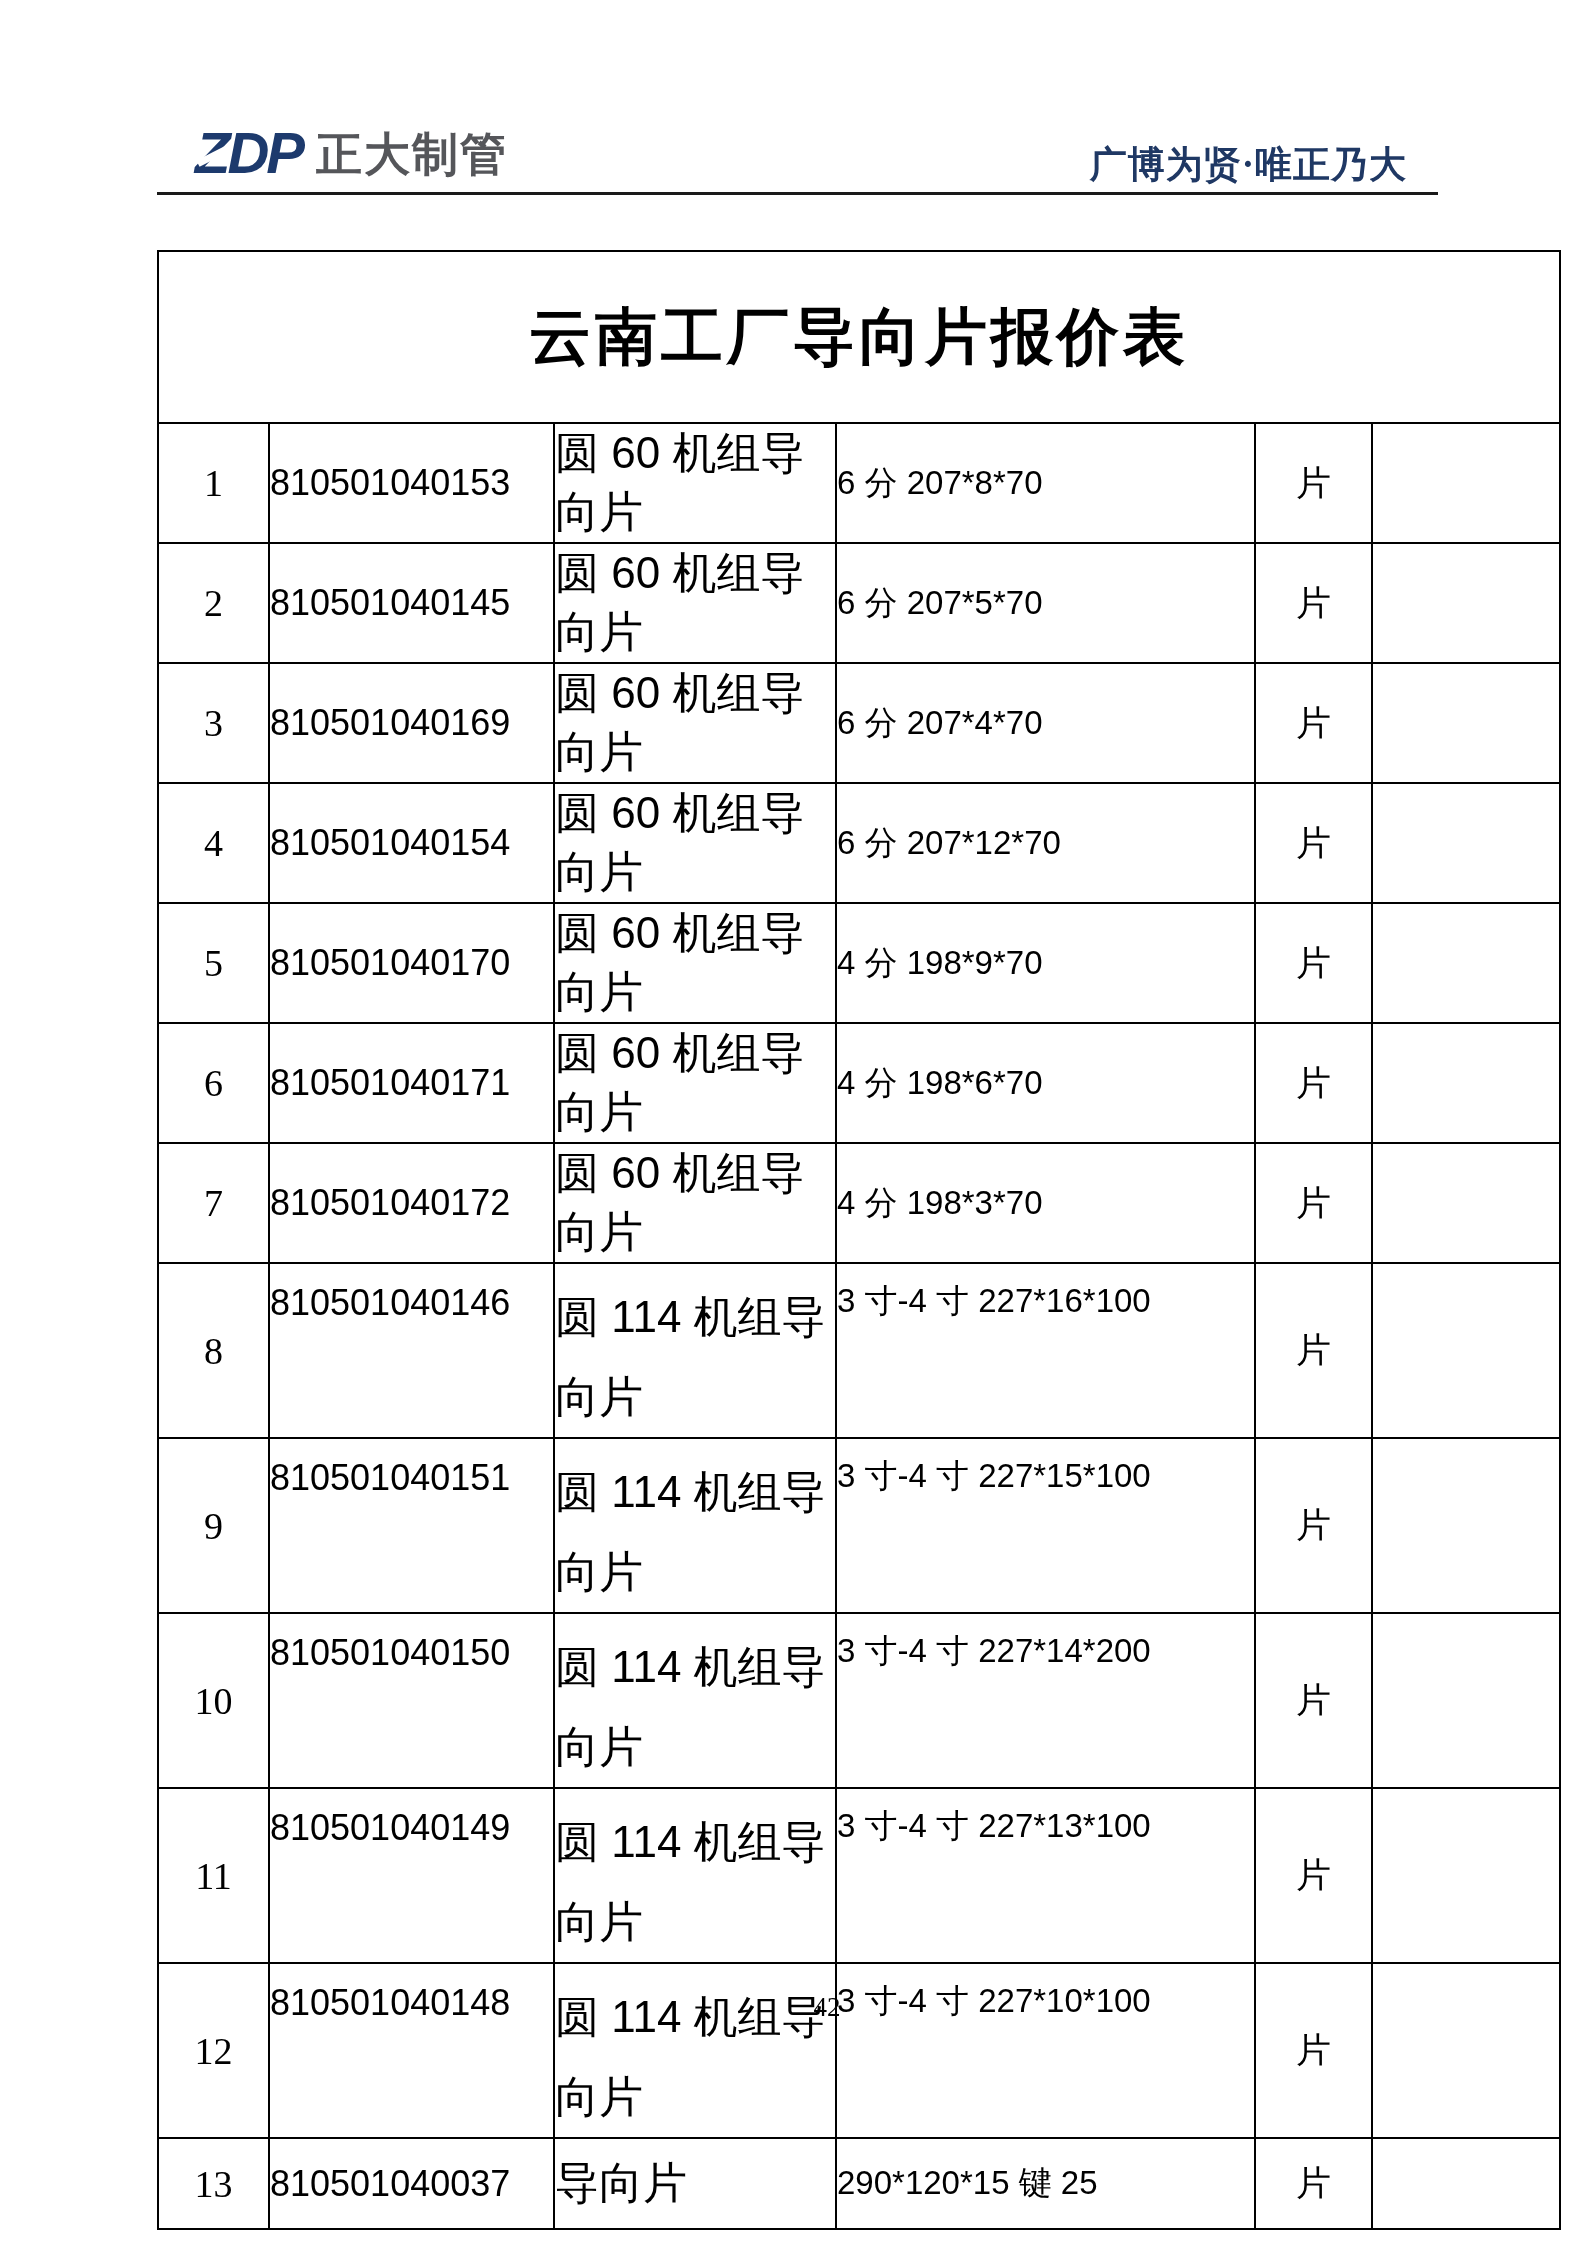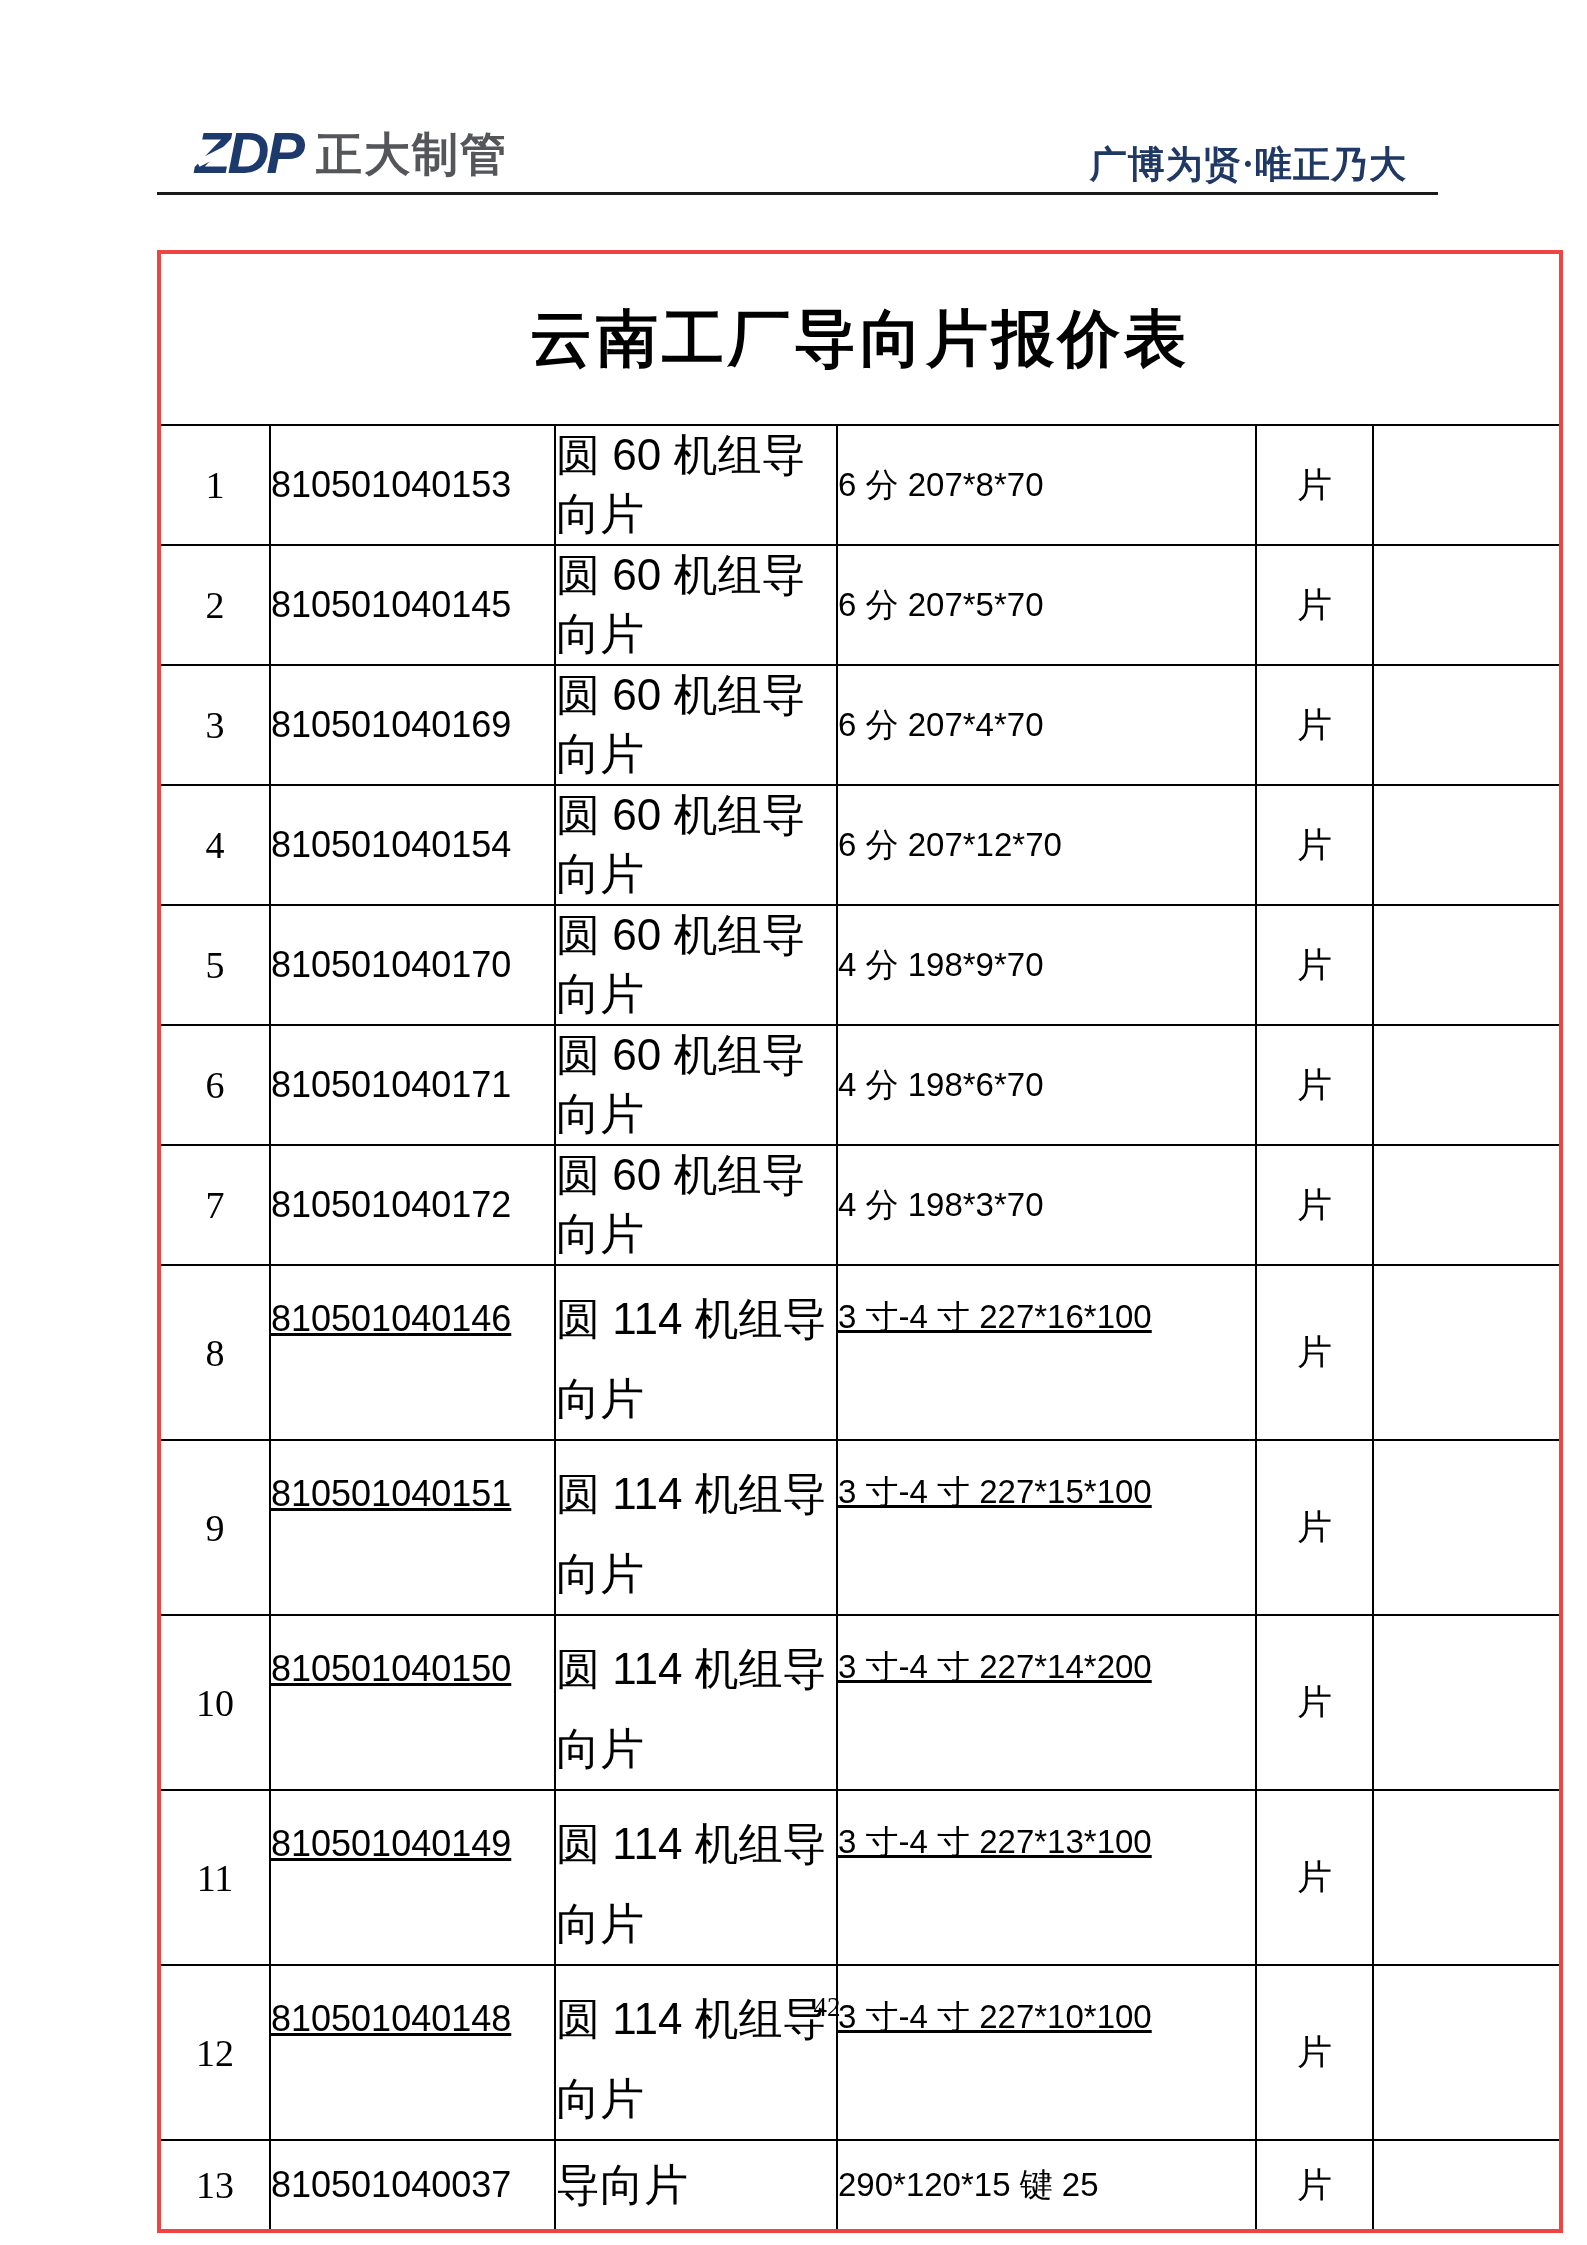--- a/index.html
+++ b/index.html
@@ -67,21 +67,21 @@
     background:#1a1a1a;
   }
   
   table.quote{
     position:absolute;
     left:157px;
     top:250px;
     width:1402px;
     border-collapse:collapse;
     table-layout:fixed;
-    border:4px solid #ef4444;
+    border:1px solid #ef4444;
   }
   table.quote th, table.quote td{
     border:2px solid #000;
     padding:0;
     overflow:hidden;
     background:#fff;
   }
   tr.title-row th{
     height:170px;
     font-size:62px;
@@ -128,23 +128,22 @@
   td.c-unit{
     text-align:center;
     vertical-align:middle;
     font-size:35px;
     font-family:"Liberation Serif","DejaVu Serif",serif;
   }
   td.c-price{vertical-align:middle;}
   tr.row-t td.c-code,
   tr.row-t td.c-spec{
     vertical-align:top;
-    padding-top:32px;
+    padding-top:18px;
     line-height:1.15;
-    text-decoration:underline;
   }
   tr.row-t td.c-name{
     vertical-align:top;
     padding-top:13px;
     line-height:80px;
   }
   .page-num{
     position:absolute;
     left:157px;
     top:1992px;

